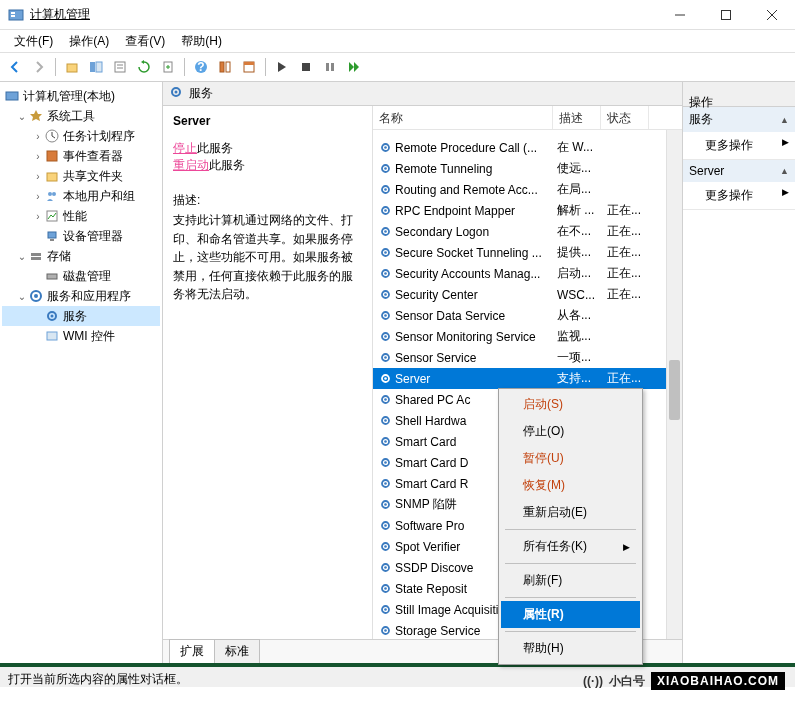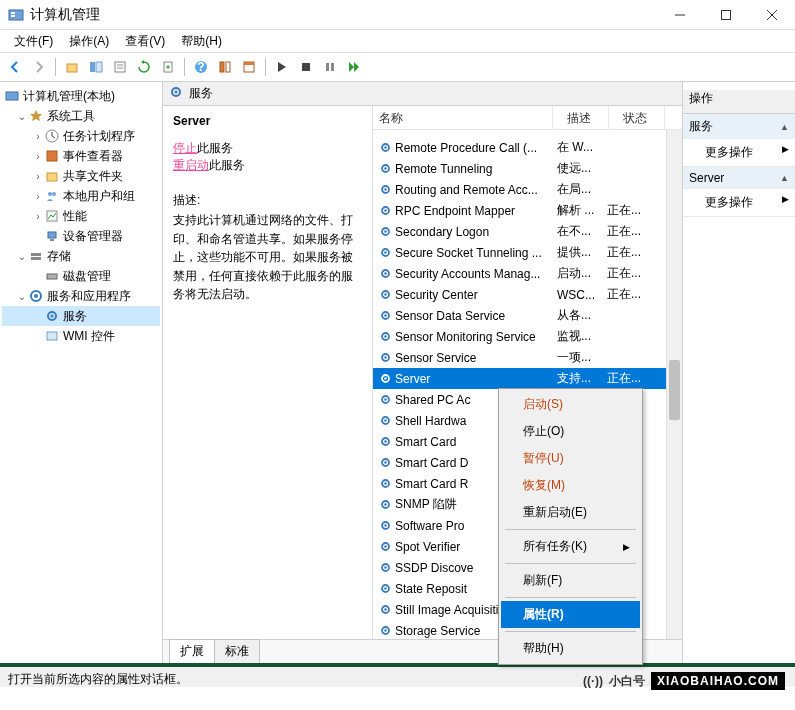--- a/index.html
+++ b/index.html
@@ -1,20 +1,20 @@
 <!DOCTYPE html>
 <html><head>
 <meta charset="utf-8">
 <style>
 * { box-sizing: border-box; margin: 0; padding: 0; font-family: "Microsoft YaHei", "Segoe UI", sans-serif; font-size: 12px; }
 body { background: #fff; width: 795px; height: 710px; overflow: hidden; position: relative; }
 
 .titlebar { height: 30px; display: flex; align-items: center; padding-left: 8px; border-bottom: 1px solid #e0e0e0; }
 .titlebar .icon { width: 16px; height: 16px; margin-right: 6px; display:flex; align-items:center; justify-content:center; }
-.titlebar .title { flex: 1; font-size: 14px; }
+.titlebar .title { flex: 1; font-size: 12px; text-decoration: underline; }
 .winbtns { display: flex; }
 .winbtn { width: 46px; height: 30px; display: flex; align-items: center; justify-content: center; color: #444; }
 
 .menubar { height: 22px; display: flex; align-items: center; padding-left: 6px; gap: 0; }
 .menubar .mitem { padding: 2px 8px; }
 
 .toolbar { height: 30px; border-top: 1px solid #e0e0e0; border-bottom: 1px solid #d0d0d0; display: flex; align-items: center; padding: 0 4px; gap: 2px; }
 .toolbar .tbtn { width: 22px; height: 22px; display: flex; align-items: center; justify-content: center; border-radius: 2px; }
 .toolbar .sep { width: 1px; height: 18px; background: #c0c0c0; margin: 0 3px; }
 
@@ -35,41 +35,41 @@
 .center-body { flex: 1; display: flex; overflow: hidden; }
 
 .desc-pane { width: 210px; padding: 8px 10px; border-right: 1px solid #e0e0e0; }
 .desc-pane .svcname { font-weight: bold; margin-bottom: 12px; font-size: 12px; }
 .desc-pane .links { margin-bottom: 18px; }
 .desc-pane a { color: #ec4899; text-decoration: underline; cursor: pointer; }
 .desc-pane .dlabel { margin-bottom: 2px; }
 .desc-pane .dtext { line-height: 1.55; }
 
 .list-pane { flex: 1; position: relative; overflow: hidden; }
-.list-header { display: flex; height: 24px; background: #fff; border-bottom: 1px solid #e5e5e5; position: sticky; top: 0; gap: 8px; }
+.list-header { display: flex; height: 24px; background: #fff; border-bottom: 1px solid #e5e5e5; position: sticky; top: 0; }
 .lh-cell { padding: 4px 6px; border-right: 1px solid #e8e8e8; font-size: 12px; color: #333; }
 .lh-name { width: 180px; }
 .lh-desc { width: 48px; }
 .lh-stat { width: 48px; }
 .list-body { overflow-y: auto; height: 508px; margin-top: 7px; }
 .svc-row { display: flex; align-items: center; height: 21px; padding-left: 4px; }
 .svc-row .ricon { width: 16px; display:flex; align-items:center; justify-content:center; }
 .svc-row .rname { width: 164px; padding-left: 2px; white-space: nowrap; overflow: hidden; text-overflow: ellipsis; }
 .svc-row .rdesc { width: 50px; white-space: nowrap; overflow: hidden; }
 .svc-row .rstat { width: 48px; white-space: nowrap; overflow: hidden; }
 .svc-row.selected { background: #0078d7; color: #fff; }
 .svc-row.selected .gearicon { color: #fff; }
 
 .tabs { height: 24px; border-top: 1px solid #d0d0d0; display: flex; align-items: flex-end; padding-left: 6px; background: #f8f8f8; }
 .tab { padding: 3px 10px; border: 1px solid #c0c0c0; border-bottom: none; background: #fff; margin-right: -1px; font-size: 12px; }
 .tab.active { background: #fff; }
 .tab.inactive { background: #f0f0f0; }
 
 .actions { width: 112px; background: #fff; }
-.actions-header { height: 24px; background: #f0f0f0; border-bottom: 1px solid #d0d0d0; padding: 0 6px; font-size: 12px; margin-top: 8px; }
+.actions-header { height: 24px; background: #f0f0f0; border-bottom: 1px solid #d0d0d0; padding: 12px 6px; font-size: 12px; }
 .act-section { border-bottom: 1px solid #e8e8e8; }
 .act-title { background: #e8f0f8; padding: 4px 6px; display: flex; justify-content: space-between; align-items: center; font-size: 12px; }
 .act-item { padding: 5px 6px 5px 22px; font-size: 12px; }
 .tri { font-size: 9px; color: #555; }
 
 .statusbar { height: 24px; border-top: 4px solid #14532d; padding: 4px 8px; font-size: 12px; background: #f0f0f0; }
 
 .ctxmenu { position: absolute; left: 498px; top: 388px; width: 145px; background: #f0f0f0; border: 1px solid #a0a0a0; box-shadow: 2px 2px 4px rgba(0,0,0,0.25); z-index: 100; padding: 2px; }
 .ctxitem { padding: 5px 10px 5px 22px; font-size: 12px; display: flex; justify-content: space-between; align-items: center; }
 .ctxitem.disabled { color: #c2410c; }

